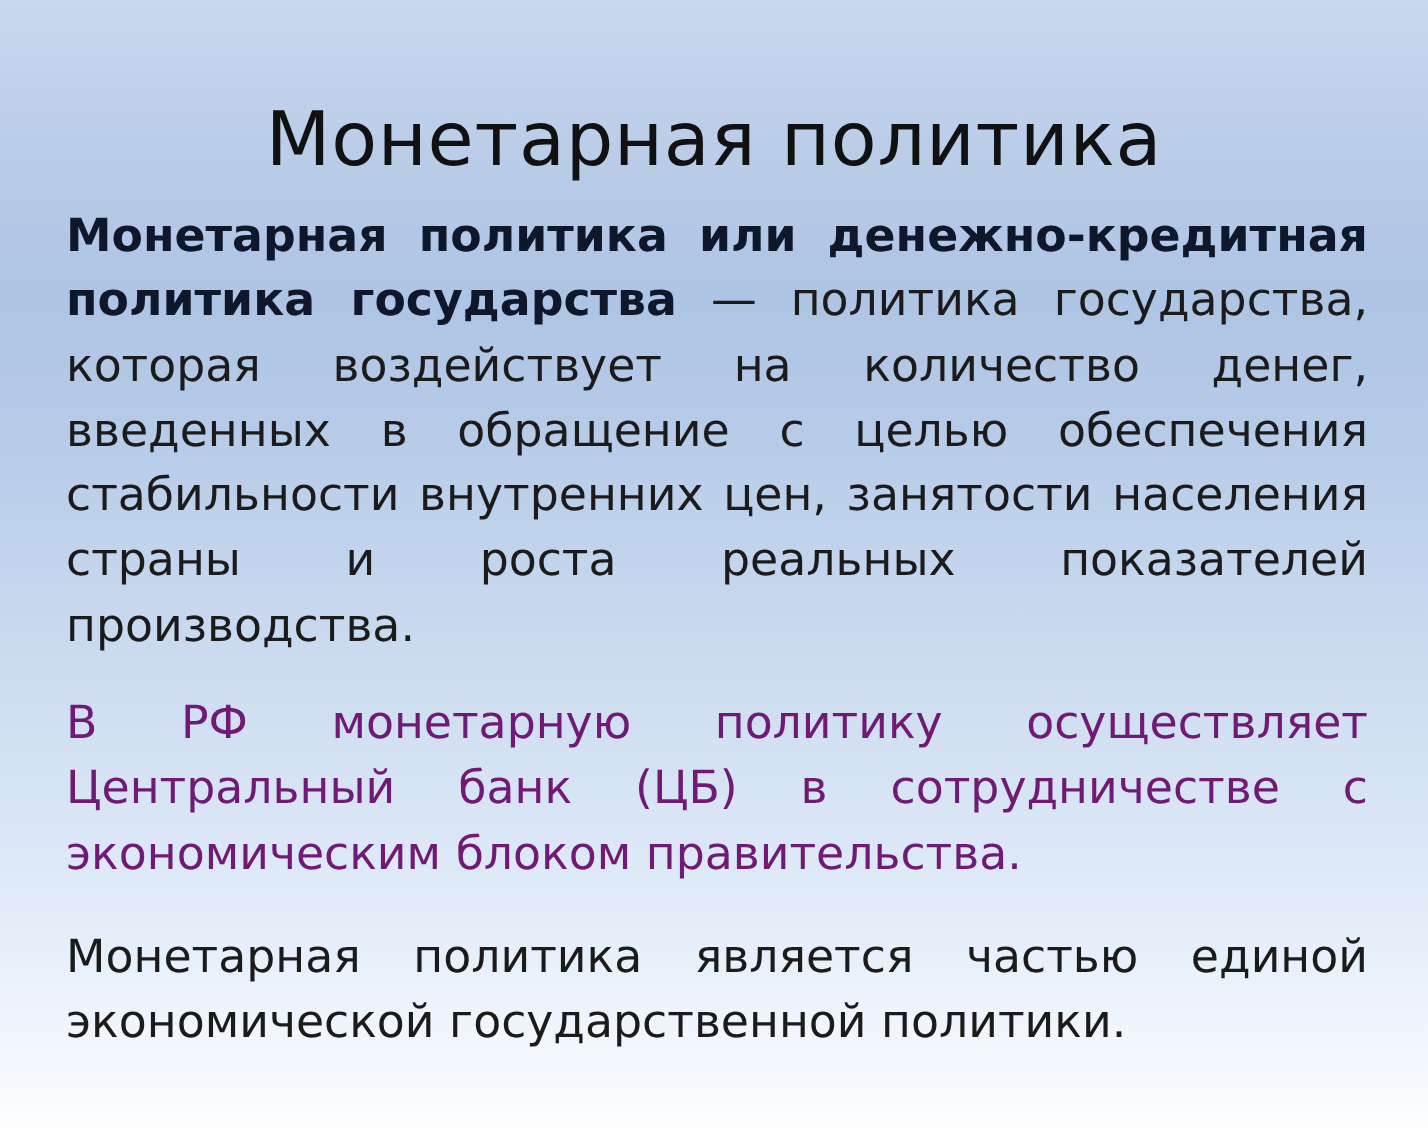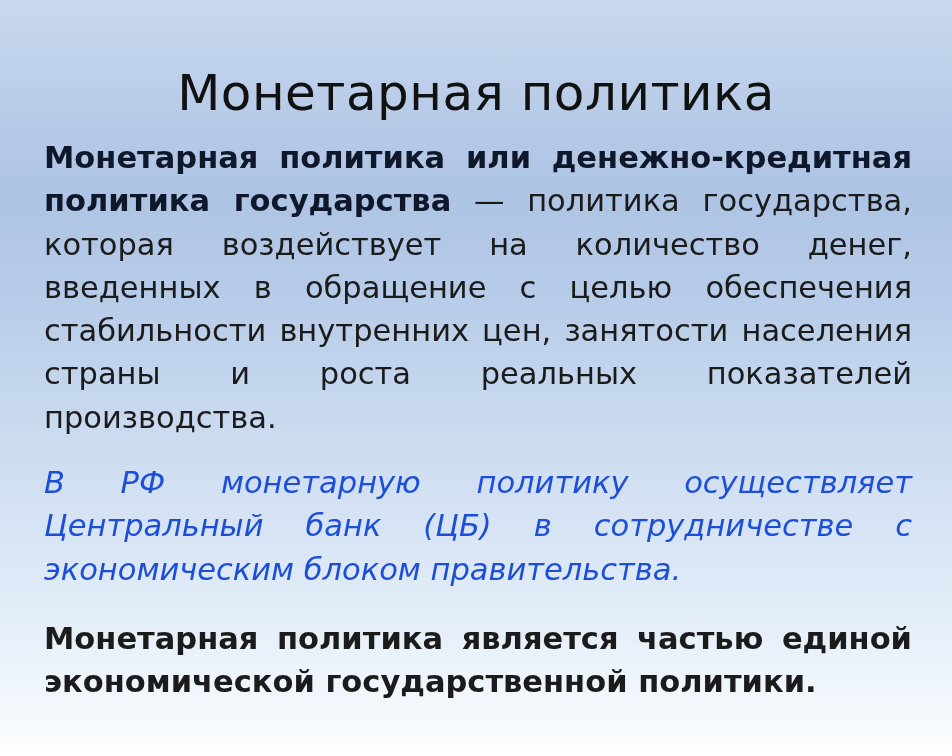--- a/index.html
+++ b/index.html
@@ -48,29 +48,28 @@
     width: 868px;
   }
   .para {
     margin: 0 0 22px 0;
     font-size: 30.5px;
     line-height: 1.42;
     color: #1b1b1b;
     text-align: justify;
     text-justify: inter-word;
   }
-  .para:last-child { margin-bottom: 16px; font-weight: bold; }
+  .para:last-child { margin-bottom: 16px; }
   .para-1 { text-align: justify; }
   .lead {
     color: #0f172a;
     font-weight: bold;
   }
   .para-italic {
-    font-style: italic;
-    color: #1d4ed8;
+    color: #701a75;
     margin-bottom: 26px;
   }
   .para-3 {
     color: #1b1b1b;
   }
 </style>
 </head>
 <body>
 
 <div class="slide">

